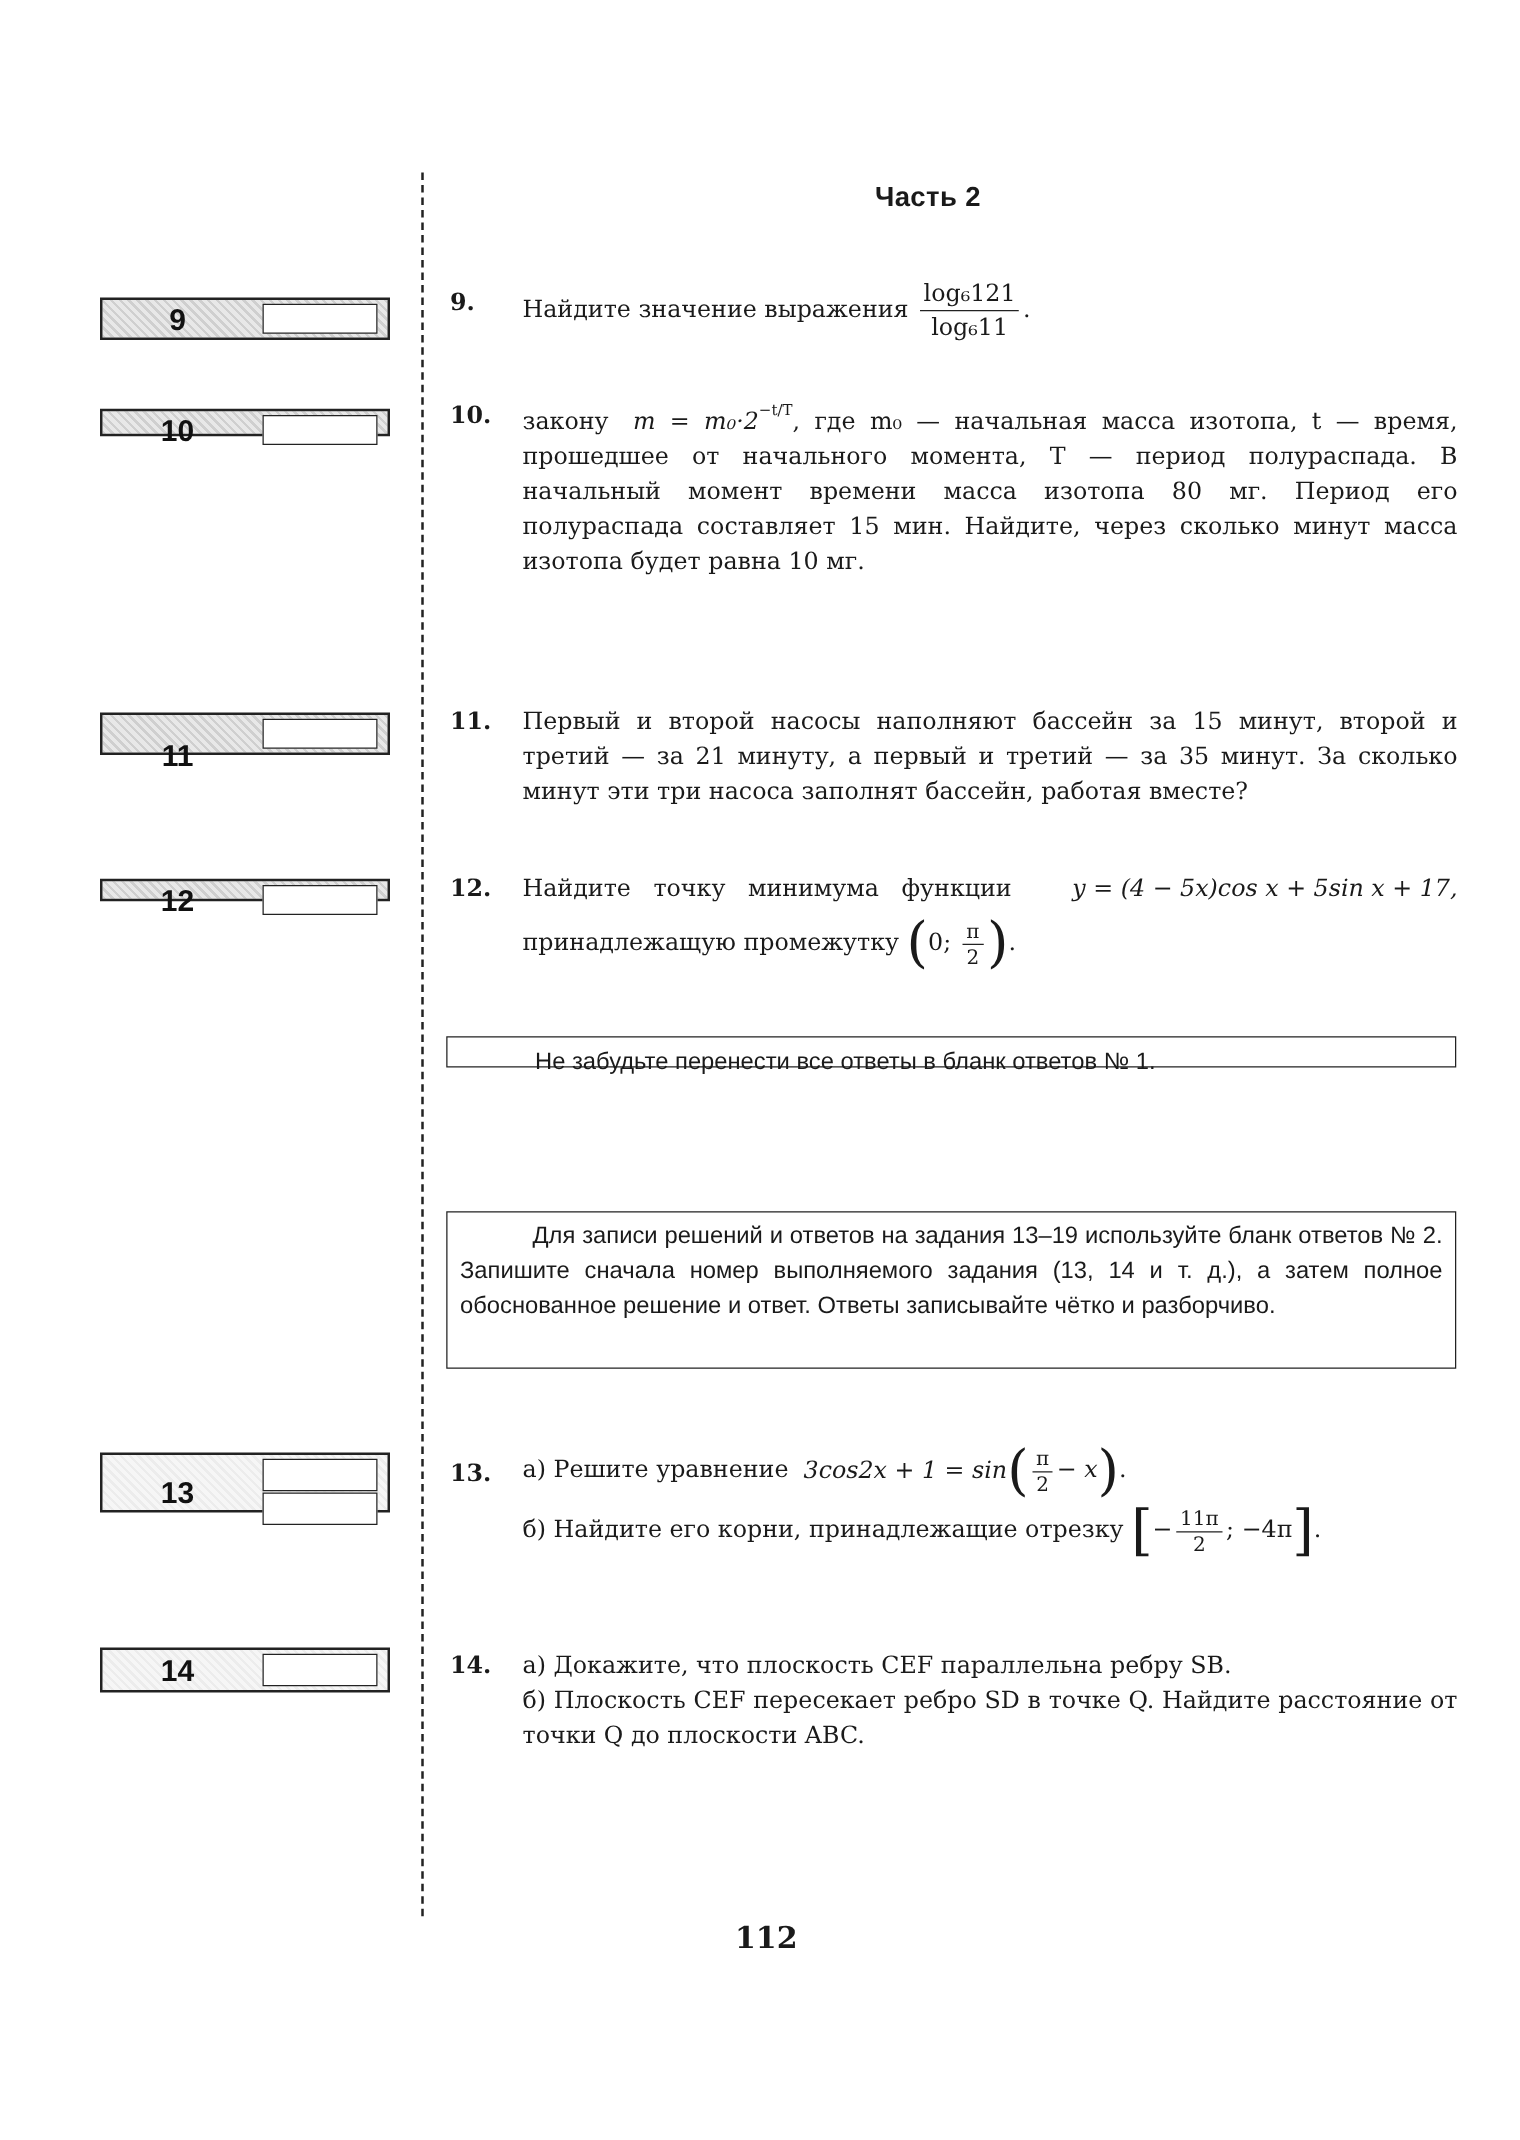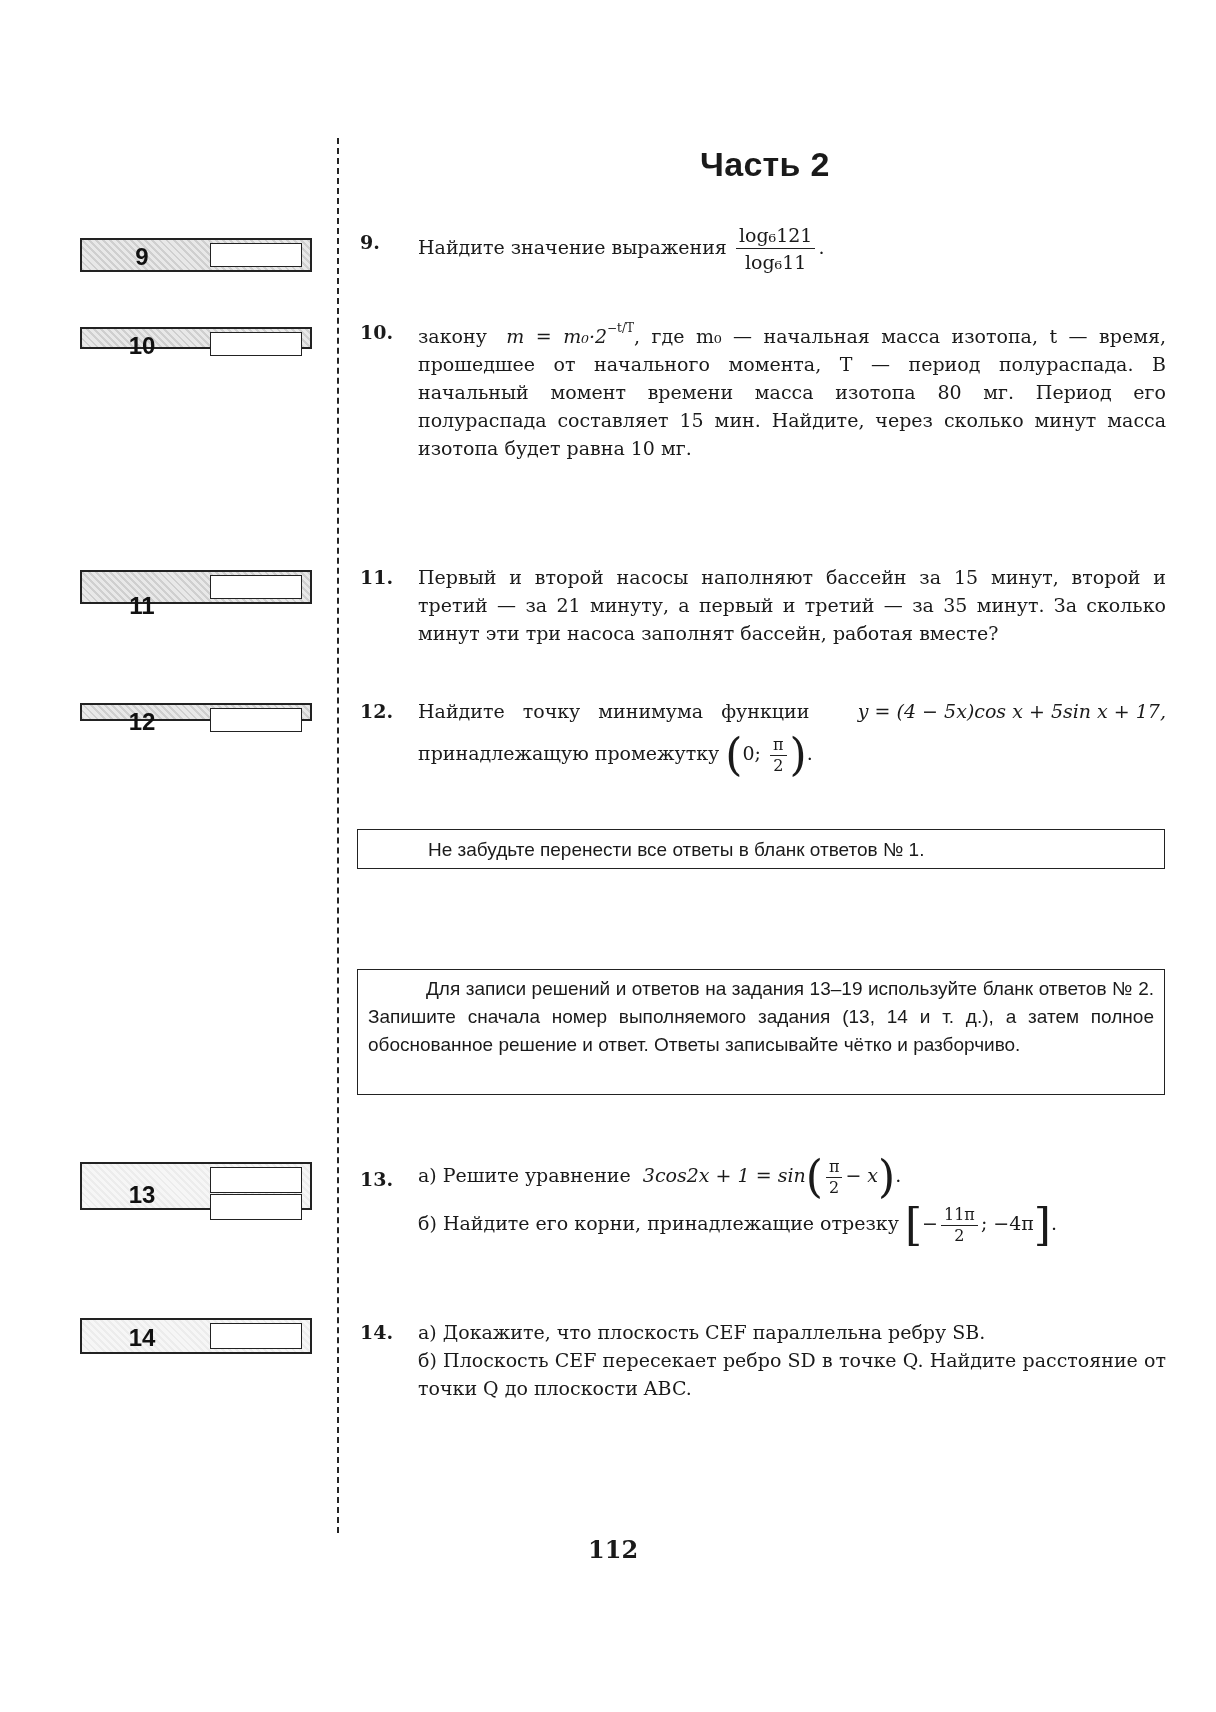--- a/index.html
+++ b/index.html
@@ -1,18 +1,18 @@
 <!DOCTYPE html>
 <html><head>
 <meta charset="utf-8">
 <style>
   html, body { margin: 0; padding: 0; background: #ffffff; }
   body { width: 1216px; height: 1712px; position: relative; overflow: hidden; color: #1a1a1a; font-family: "DejaVu Serif", serif; }
   .cut-line { position: absolute; left: 337px; top: 138px; height: 1395px; border-left: 2px dashed #222; }
-  .section-title { position: absolute; left: 700px; top: 145px; font-family: "Liberation Sans", sans-serif; font-weight: bold; font-size: 34px; letter-spacing: 0.3px; }
+  .section-title { position: absolute; left: 700px; top: 145px; font-family: "Liberation Sans", sans-serif; font-weight: bold; font-size: 22px; letter-spacing: 0.3px; }
   .ans-box { position: absolute; left: 80px; width: 232px; border: 2px solid #222; background: repeating-linear-gradient(45deg, #cfcfcf 0 2px, #e8e8e8 2px 5px); box-sizing: border-box; }
   .ans-box.light { background: repeating-linear-gradient(45deg, #ececec 0 2px, #f6f6f6 2px 5px); }
   .ans-box .num { position: absolute; left: 0; width: 120px; text-align: center; font-family: "Liberation Sans", sans-serif; font-weight: bold; font-size: 24px; color: #111; }
   .ans-box .field { position: absolute; left: 128px; right: 8px; background: #fff; border: 1.5px solid #222; box-sizing: border-box; }
   .task { position: absolute; left: 360px; width: 806px; font-size: 19px; line-height: 28px; text-align: justify; }
   .task .n { position: absolute; left: 0; font-weight: bold; }
   .task .body { margin-left: 58px; }
   .frac { display: inline-block; vertical-align: middle; text-align: center; margin: 0 3px; }
   .frac .top { display: block; border-bottom: 1.5px solid #222; padding: 0 3px; line-height: 26px; }
   .frac .bot { display: block; padding: 0 3px; line-height: 26px; }
@@ -91,21 +91,21 @@
       <span>принадлежащую промежутку</span>
       <span class="paren">(</span><span>0;</span>
       <span class="frac small">
         <span class="top">π</span>
         <span class="bot">2</span>
       </span><span class="paren">)</span><span>.</span>
     </div>
   </div>
 </div>
 
-<div class="note" style="top:829px;height:40px;padding:6px 0 0 70px;">
+<div class="note" style="top:829px;height:25px;padding:6px 0 0 70px;">
   <span>Не забудьте перенести все ответы в бланк ответов № 1.</span>
 </div>
 
 <div class="note" style="top:969px;height:126px;padding:5px 10px 4px 10px;text-align:justify;text-indent:58px;">
   <span>Для записи решений и ответов на задания 13–19 используйте бланк ответов № 2. Запишите сначала номер выполняемого задания (13, 14 и т. д.), а затем полное обоснованное решение и ответ. Ответы записывайте чётко и разборчиво.</span>
 </div>
 
 <div class="task" style="top:1155px;">
   <span class="n" style="top:10px;">13.</span>
   <div class="body">

